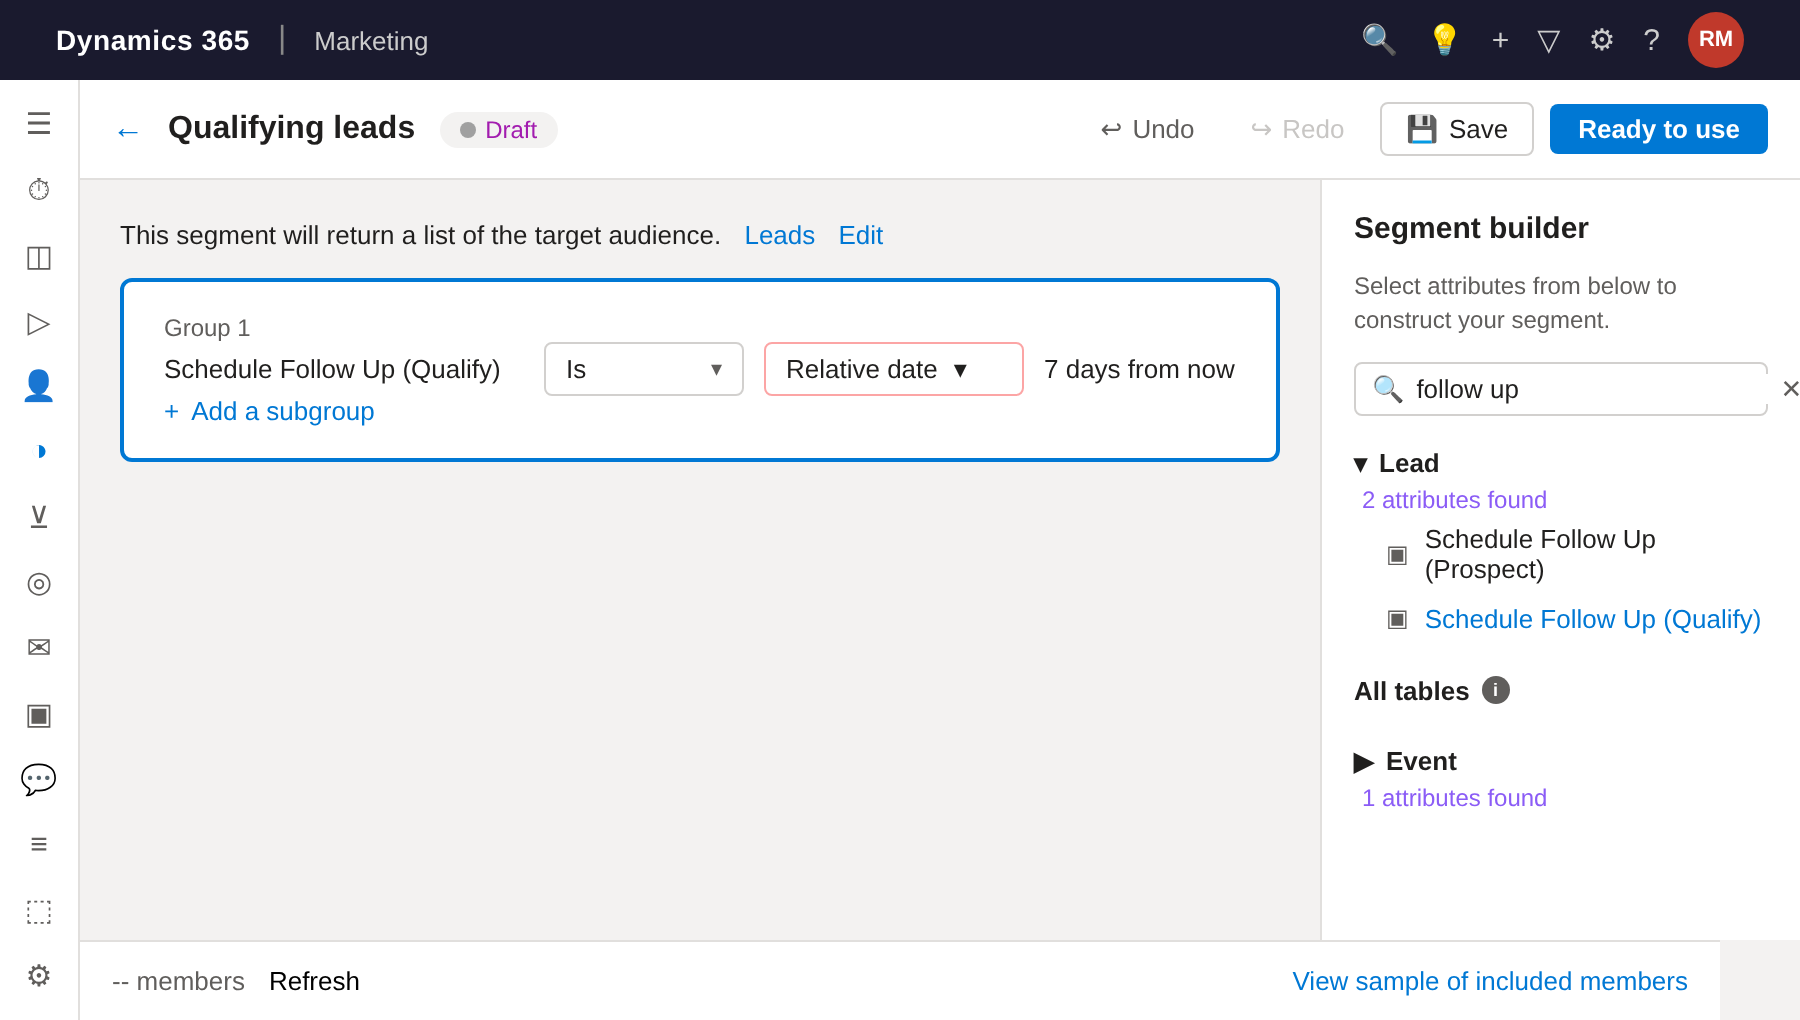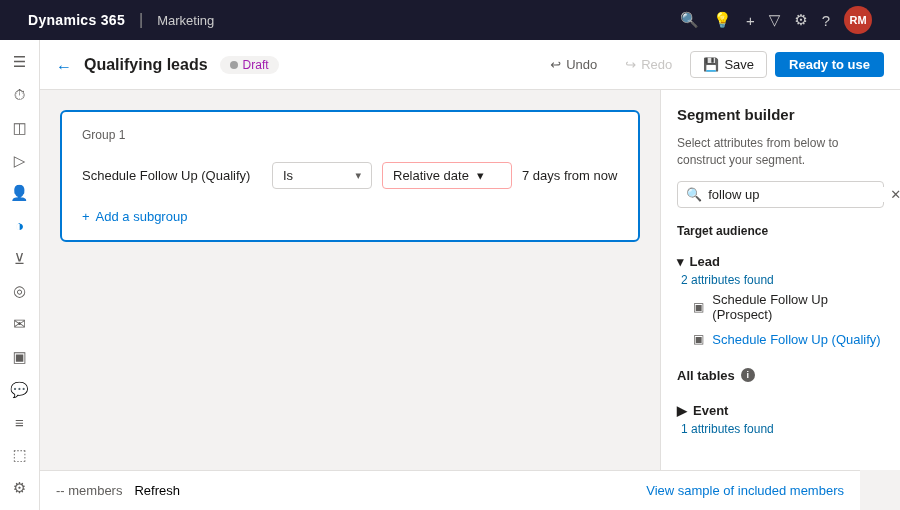--- a/index.html
+++ b/index.html
@@ -108,21 +108,21 @@
     }
     .info-bar a { color: #0078d4; text-decoration: none; cursor: pointer; }
 
     .group-box {
       background: #fff;
       border: 2px solid #0078d4;
       border-radius: 6px;
       padding: 16px 20px;
       display: flex;
       flex-direction: column;
-      gap: 20px;
+      gap: 0;
     }
     .group-label { font-size: 12px; color: #605e5c; font-weight: 500; }
 
     .condition-row {
       display: flex;
       align-items: center;
       gap: 10px;
     }
     .condition-attr {
       font-size: 13px; color: #201f1e; font-weight: 500;
@@ -178,21 +178,21 @@
     .section-label {
       font-size: 12px; font-weight: 600; color: #201f1e; margin-top: 4px;
     }
 
     .expandable {
       display: flex; align-items: center; gap: 6px;
       cursor: pointer; color: #201f1e; font-size: 13px; font-weight: 600;
       padding: 4px 0;
     }
 
-    .attr-count { font-size: 12px; color: #0369a1; margin-left: 4px; }
+    .attr-count { font-size: 12px; color: #8b5cf6; margin-left: 4px; }
 
     .attr-item {
       display: flex; align-items: center; gap: 8px;
       padding: 5px 0 5px 16px; cursor: pointer; color: #201f1e; font-size: 13px;
     }
     .attr-item.active { color: #0078d4; font-weight: 500; }
     .attr-icon { font-size: 12px; color: #605e5c; }
 
     .all-tables-row {
       display: flex; align-items: center; gap: 6px;
@@ -290,20 +290,27 @@
         <button class="btn-primary">
           <span>Ready to use</span>
         </button>
       </div>
     </div>
 
     <div class="workspace">
 
       <div class="segment-canvas">
 
+        <div class="info-bar">
+          <span>This segment will return a list of the target audience.</span>
+          &nbsp;
+          <a>Leads</a>
+          &nbsp;
+          <a>Edit</a>
+        </div>
 
         <div class="group-box">
           <div class="group-label">Group 1</div>
 
           <div class="condition-row">
             <div class="condition-attr">Schedule Follow Up (Qualify)</div>
             <div class="dropdown-select">
               <span>Is</span>
               <span class="chev">▾</span>
             </div>
@@ -325,21 +332,20 @@
       <div class="segment-builder">
         <div class="builder-title">Segment builder</div>
         <div class="builder-desc">Select attributes from below to construct your segment.</div>
 
         <div class="search-box">
           <span class="search-icon">🔍</span>
           <input type="text" value="follow up" style="">
           <span class="clear-icon">✕</span>
         </div>
 
-        <div class="section-label">Target audience</div>
 
         <div>
           <div class="expandable">
             <span>▾</span>
             <span>Lead</span>
           </div>
           <div class="attr-count">2 attributes found</div>
 
           <div class="attr-item">
             <span class="attr-icon">▣</span>

